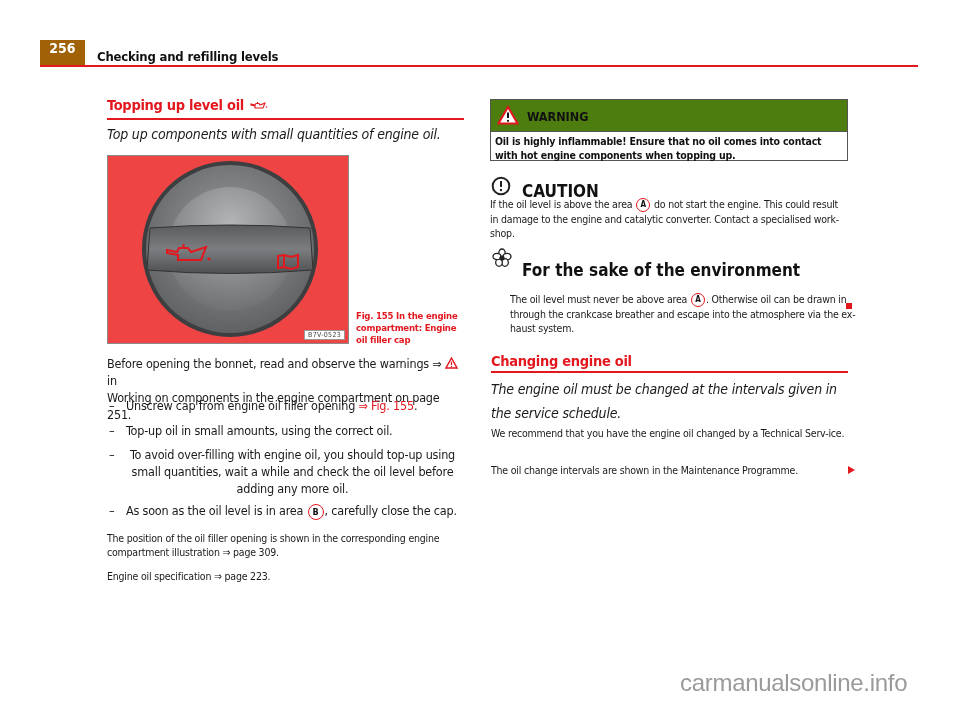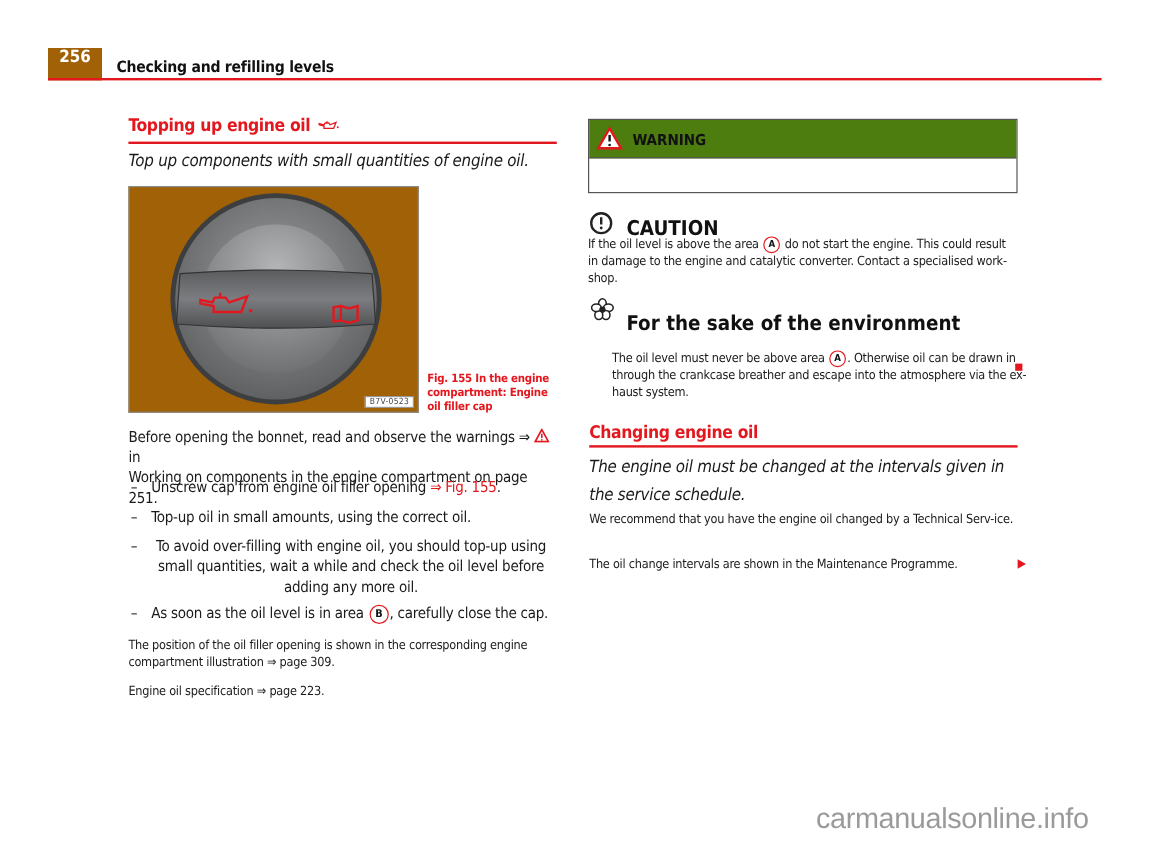--- a/index.html
+++ b/index.html
@@ -13,21 +13,21 @@
               font-weight:bold; font-size:14px; display:flex; align-items:flex-start; justify-content:center;
               padding-bottom:4px; box-sizing:border-box; }
   .header-title { left:97px; top:49px; font-size:13px; font-weight:bold; color:#111; letter-spacing:-0.2px; }
   .header-line { left:40px; top:65px; width:878px; height:2px; background:#e3181f; }
 
   
   .sec-title { font-size:14.5px; font-weight:bold; color:#e3181f; letter-spacing:-0.3px; }
   .sec-rule { height:2px; background:#e3181f; }
   .lead { font-style:italic; font-size:14px; color:#1a1a1a; letter-spacing:-0.2px; line-height:24px; }
 
-  .figure { left:107px; top:155px; width:242px; height:189px; background:#a16207; border:1px solid #8a8a8a; box-sizing:border-box; overflow:hidden; }
+  .figure { left:107px; top:155px; width:242px; height:189px; background:#ef4444; border:1px solid #8a8a8a; box-sizing:border-box; overflow:hidden; }
   .fig-code { right:3px; bottom:3px; font-size:7px; color:#444; background:#fff; border:1px solid #999; padding:0 3px; letter-spacing:0.3px; }
   .fig-caption { left:356px; top:310px; width:110px; font-size:9.5px; font-weight:bold; color:#e3181f; line-height:12px; letter-spacing:-0.2px; }
 
   .body-text { font-size:12.5px; line-height:17px; letter-spacing:-0.2px; color:#1a1a1a; }
   .small-text { font-size:10.5px; line-height:14px; letter-spacing:-0.2px; color:#1a1a1a; }
   .dash { position:absolute; left:0; }
   .circle-letter { display:inline-block; width:14px; height:14px; border:1.5px solid #e3181f; border-radius:50%;
                    font-size:9px; font-weight:bold; text-align:center; line-height:14px; color:#111; vertical-align:middle; box-sizing:content-box; margin:0 1px; }
   .circle-letter.sm { width:12px; height:12px; line-height:12px; font-size:8px; }
 
@@ -42,21 +42,21 @@
 </head>
 <body>
 
 <div class="abs page-tab">
   <span>256</span>
 </div>
 <div class="abs header-title">Checking and refilling levels</div>
 <div class="abs header-line"></div>
 
 <div class="abs sec-title" style="left:107px; top:97px;">
-  <span>Topping up engine oil</span>
+  <span>Topping up level oil</span>
   <svg width="18" height="10" viewBox="0 0 18 10" style="vertical-align:middle;margin-left:2px;">
     <path d="M1 3 L5 4 L6 2.5 L9 2.5 L10 4 L15 2 L13 7 L5 7 L5 5 L1 4 Z" fill="none" stroke="#e3181f" stroke-width="1.1"></path>
     <line x1="7.5" y1="2.5" x2="7.5" y2="1" stroke="#e3181f" stroke-width="1.1"></line>
     <circle cx="16.5" cy="6" r="0.8" fill="#e3181f"></circle>
   </svg>
 </div>
 <div class="abs sec-rule" style="left:107px; top:118px; width:357px;"></div>
 <div class="abs lead" style="left:107px; top:122px;">Top up components with small quantities of engine oil.</div>
 
 <div class="abs figure">
@@ -131,20 +131,21 @@
 
 <div class="abs warn-box">
   <div class="warn-head">
     <svg width="22" height="20" viewBox="0 0 22 20" style="position:absolute;left:6px;top:5px;">
       <path d="M11 2 L20.5 18.5 L1.5 18.5 Z" fill="#fff" stroke="#e3181f" stroke-width="2"></path>
       <line x1="11" y1="7.5" x2="11" y2="13" stroke="#111" stroke-width="2"></line>
       <circle cx="11" cy="15.8" r="1.1" fill="#111"></circle>
     </svg>
     <span class="warn-title">WARNING</span>
   </div>
+  <div class="warn-body">Oil is highly inflammable! Ensure that no oil comes into contact with hot engine components when topping up.</div>
 </div>
 
 <div class="abs" style="left:491px; top:176px; width:20px; height:20px;">
   <svg width="20" height="20" viewBox="0 0 20 20">
     <circle cx="10" cy="10" r="8.3" fill="#fff" stroke="#222" stroke-width="2"></circle>
     <line x1="10" y1="5" x2="10" y2="11" stroke="#222" stroke-width="2"></line>
     <circle cx="10" cy="14" r="1.2" fill="#222"></circle>
   </svg>
 </div>
 <div class="abs note-title" style="left:522px; top:181px;">CAUTION</div>

